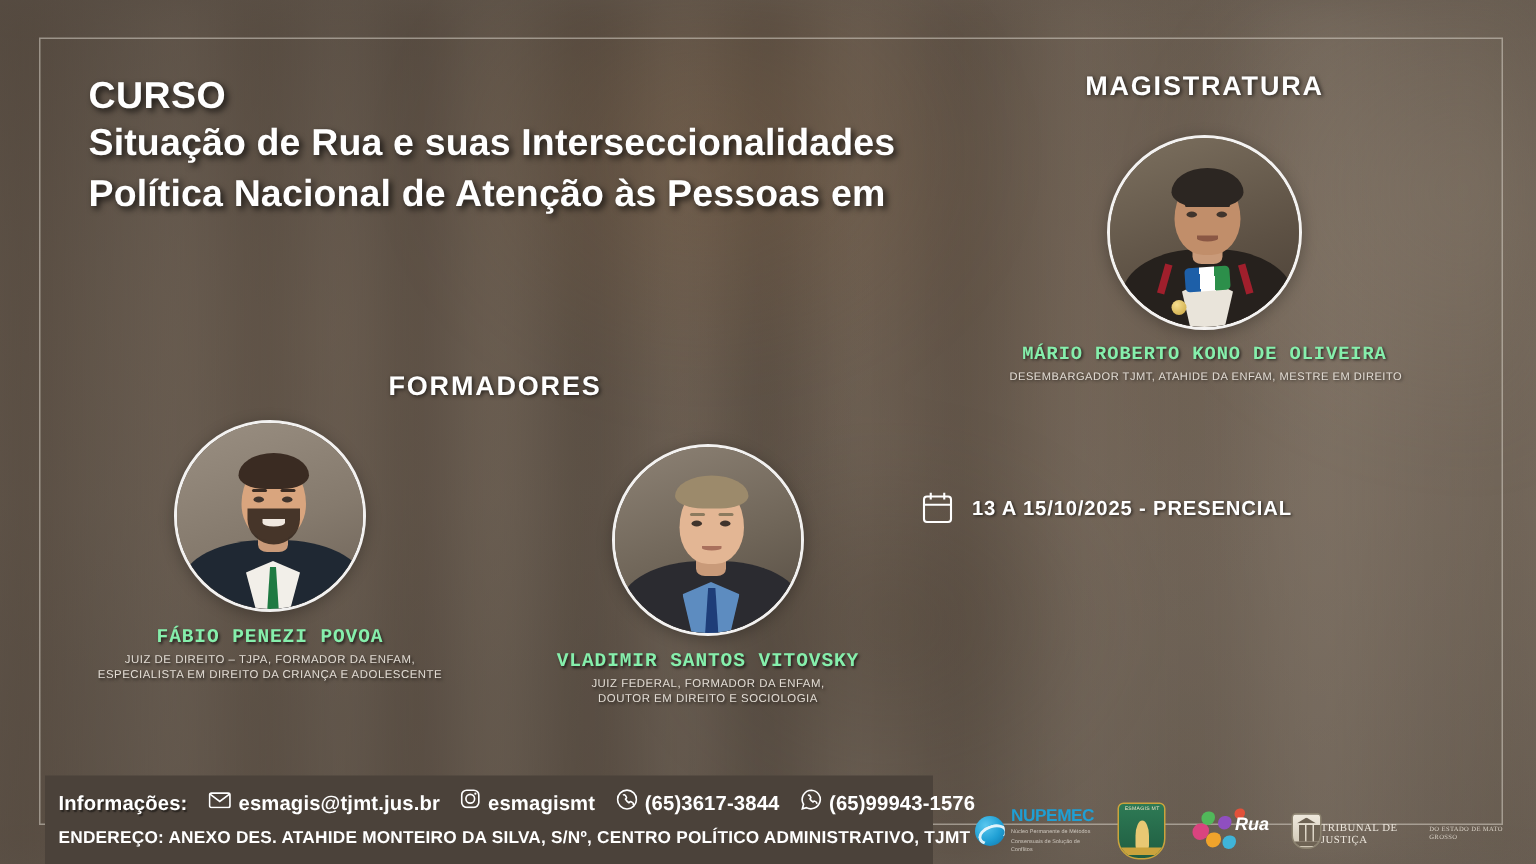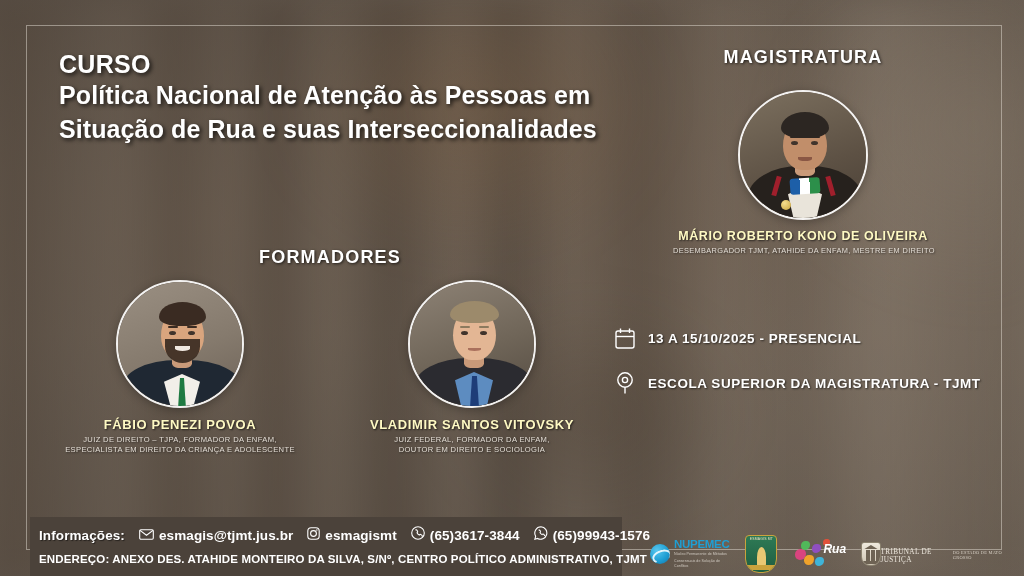--- a/index.html
+++ b/index.html
@@ -74,22 +74,22 @@
     text-shadow:1px 1px 3px rgba(0,0,0,.7); letter-spacing:1.2px; text-align:center;
   }
   .person { position:absolute; text-align:center; }
   .avatar {
     border-radius:50%; border:2px solid rgba(255,255,255,.92);
     margin:0 auto; overflow:hidden; position:relative;
     box-shadow:0 2px 10px rgba(0,0,0,.28);
   }
   .avatar .photo { position:absolute; inset:0; }
   .p-name {
-    font-weight:bold; color:#fef9c3; letter-spacing:.6px;
-    text-shadow:1px 1px 2px rgba(0,0,0,.65); white-space:nowrap;
+    font-weight:bold; color:#86efac; letter-spacing:.6px;
+    text-shadow:1px 1px 2px rgba(0,0,0,.65); white-space:nowrap;font-family:Liberation Mono, monospace;
   }
   .p-role {
     color:#e2dcd4; letter-spacing:.35px; line-height:1.28;
     text-shadow:1px 1px 2px rgba(0,0,0,.55); white-space:nowrap;
   }
 
   
   .face { position:absolute; inset:0; }
   .f-bg   { position:absolute; inset:0; }
   .f-body { position:absolute; border-radius:46% 46% 0 0 / 60% 60% 0 0; }
@@ -183,22 +183,22 @@
 
   <div class="bg-base"></div>
   <div class="bg-bands"></div>
   <div class="bg-warm"></div>
   <div class="bg-veil"></div>
 
   <div class="frame"></div>
 
   <div class="headline">
     <div class="kicker">CURSO</div>
+    <div class="title">Situação de Rua e suas Interseccionalidades</div>
     <div class="title">Política Nacional de Atenção às Pessoas em</div>
-    <div class="title">Situação de Rua e suas Interseccionalidades</div>
   </div>
 
   <div class="section-label" style="left:663px; top:47px; width:280px; font-size:18px;">MAGISTRATURA</div>
 
   <div class="person" style="left:673px; top:90px; width:260px;">
     <div class="avatar" style="width:130px; height:130px;">
       <div class="photo">
         <div class="face">
           <div class="f-bg" style="background:linear-gradient(160deg,#7c705f 0%,#5d5144 60%,#4a4036 100%);"></div>
           <div class="f-body" style="left:8px; bottom:0; width:114px; height:52px; background:#26211d;"></div>
@@ -242,21 +242,21 @@
           <div class="f-beard" style="left:47px; top:57px; width:35px; height:24px; background:#3a2b22; opacity:.92;"></div>
           <div class="f-mouth" style="left:57px; top:64px; width:15px; height:5px; background:#f0e8e0;"></div>
         </div>
       </div>
     </div>
     <div class="p-name" style="font-size:13px; margin-top:9px;">FÁBIO PENEZI POVOA</div>
     <div class="p-role" style="font-size:7.6px; margin-top:3px;">JUIZ DE DIREITO – TJPA, FORMADOR DA ENFAM,</div>
     <div class="p-role" style="font-size:7.6px;">ESPECIALISTA EM DIREITO DA CRIANÇA E ADOLESCENTE</div>
   </div>
 
-  <div class="person" style="left:352px; top:280px; width:240px;">
+  <div class="person" style="left:352px; top:296px; width:240px;">
     <div class="avatar" style="width:128px; height:128px;">
       <div class="photo">
         <div class="face">
           <div class="f-bg" style="background:linear-gradient(160deg,#8d8275 0%,#6f6558 55%,#544b41 100%);"></div>
           <div class="f-body" style="left:4px; bottom:0; width:120px; height:48px; background:#2b2b30;"></div>
           <div class="f-shirt" style="left:45px; bottom:0; width:38px; height:34px; background:#5d8cc0; clip-path:polygon(50% 0,100% 24%,84% 100%,16% 100%,0 24%);"></div>
           <div class="f-tie" style="left:59px; bottom:0; width:11px; height:30px; background:#1e3d78; clip-path:polygon(28% 0,72% 0,90% 100%,10% 100%);"></div>
           <div class="f-neck" style="left:54px; top:70px; width:20px; height:16px;"></div>
           <div class="f-head" style="left:43px; top:25px; width:43px; height:53px; background:#e3b694;"></div>
           <div class="f-hair" style="left:40px; top:19px; width:49px; height:22px; background:#9c8a6b;"></div>
@@ -280,30 +280,20 @@
         <svg width="22" height="23" viewBox="0 0 22 23" fill="none" stroke="#ffffff" stroke-width="1.4">
           <rect x="2" y="4" width="18" height="17" rx="2"></rect>
           <line x1="2" y1="9.5" x2="20" y2="9.5"></line>
           <line x1="6.5" y1="1.5" x2="6.5" y2="6"></line>
           <line x1="15.5" y1="1.5" x2="15.5" y2="6"></line>
         </svg>
       </span>
       <span class="dtxt">13 A 15/10/2025 - PRESENCIAL</span>
     </div>
 
-    <div class="drow">
-      <span class="ico">
-        <svg width="22" height="24" viewBox="0 0 22 24" fill="none" stroke="#ffffff" stroke-width="1.4">
-          <circle cx="11" cy="9" r="7.2"></circle>
-          <circle cx="11" cy="9" r="2.6"></circle>
-          <path d="M11 16.2 L11 22.5"></path>
-        </svg>
-      </span>
-      <span class="dtxt">ESCOLA SUPERIOR DA MAGISTRATURA - TJMT</span>
-    </div>
 
 
   </div>
 
   <div class="contactbar">
     <div class="cline1">
       <span class="lbl">Informações:</span>
 
       <span class="citem">
         <span>

